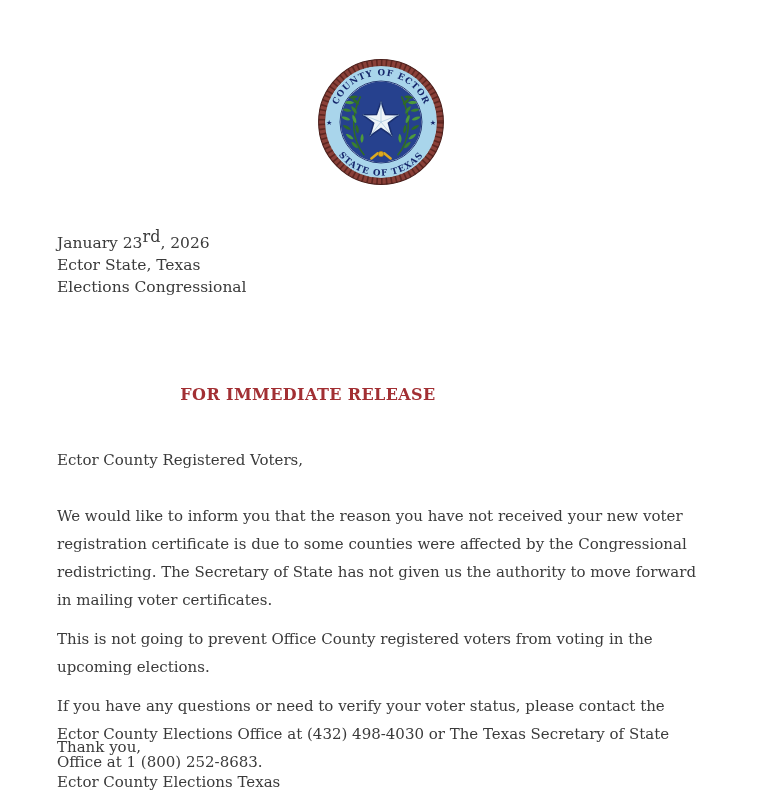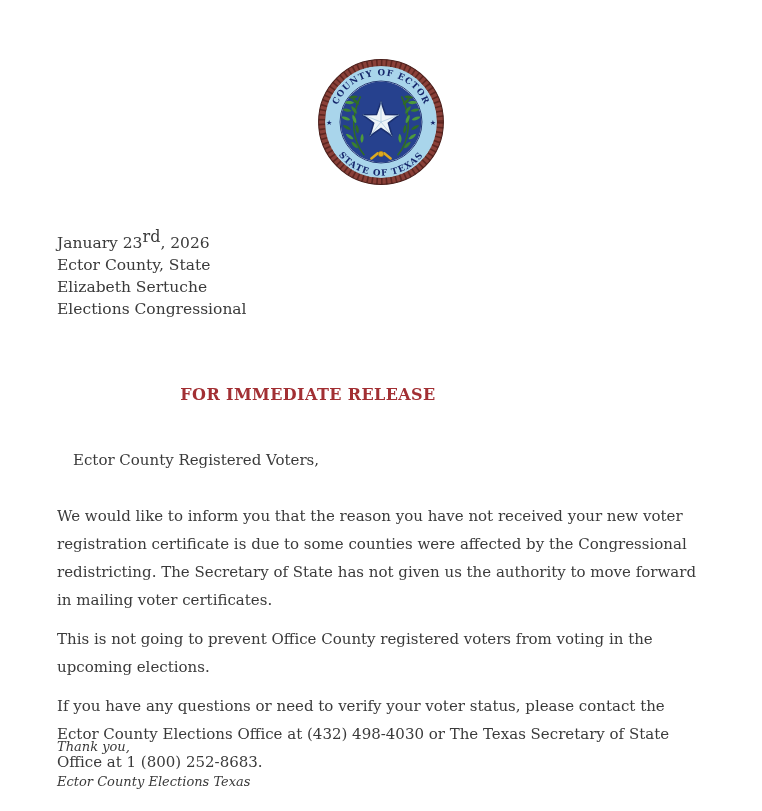--- a/index.html
+++ b/index.html
@@ -46,29 +46,28 @@
     color: #a22f33;
   }
   .body-block {
     position: absolute;
     top: 446px; left: 57px;
     width: 654px;
     font-size: 15px;
     line-height: 28px;
     color: #3a3a3a;
   }
-  .salutation { margin: 0 0 28px 16px; }
+  .salutation { margin: 0 0 28px 0; }
   .body-block p.para { margin: 0 0 11px 0; }
   .closing-block {
     position: absolute;
     top: 733px; left: 57px;
-    font-size: 13px;
+    font-size: 15px;
     line-height: 28px;
     color: #3a3a3a;
-    font-style: italic;
   }
   .closing-line { margin: 0 0 7px 0; }
 </style>
 </head>
 <body>
 
 <div class="page">
 
   <svg class="seal" viewBox="0 0 200 200">
     <defs>
@@ -136,22 +135,21 @@
     <text font-size="13.5" font-weight="bold" letter-spacing="1.6" fill="#16276b" font-family="DejaVu Serif, Liberation Serif, serif">
       <textPath href="#topArc" startOffset="50%" text-anchor="middle">COUNTY OF ECTOR</textPath>
     </text>
     <text font-size="13.5" font-weight="bold" letter-spacing="1.6" fill="#16276b" font-family="DejaVu Serif, Liberation Serif, serif">
       <textPath href="#bottomArc" startOffset="50%" text-anchor="middle">STATE OF TEXAS</textPath>
     </text>
   </svg>
 
   <div class="contact-block">
     <div class="contact-line"><span>January 23</span><sup>rd</sup><span>, 2026</span></div>
-    <div class="contact-line">Ector County, State</div>
-    <div class="contact-line">Elizabeth Sertuche</div>
+    <div class="contact-line">Ector State, Texas</div>
     <div class="contact-line">Elections Congressional</div>
   </div>
 
   <div class="release-banner">FOR IMMEDIATE RELEASE</div>
 
   <div class="body-block">
     <p class="salutation">Ector County Registered Voters,</p>
     <p class="para">We would like to inform you that the reason you have not received your new voter registration certificate is due to some counties were affected by the Congressional redistricting. The Secretary of State has not given us the authority to move forward in mailing voter certificates.</p>
     <p class="para">This is not going to prevent Office County registered voters from voting in the upcoming elections.</p>
     <p class="para">If you have any questions or need to verify your voter status, please contact the Ector County Elections Office at (432) 498-4030 or The Texas Secretary of State Office at 1 (800) 252-8683.</p>

